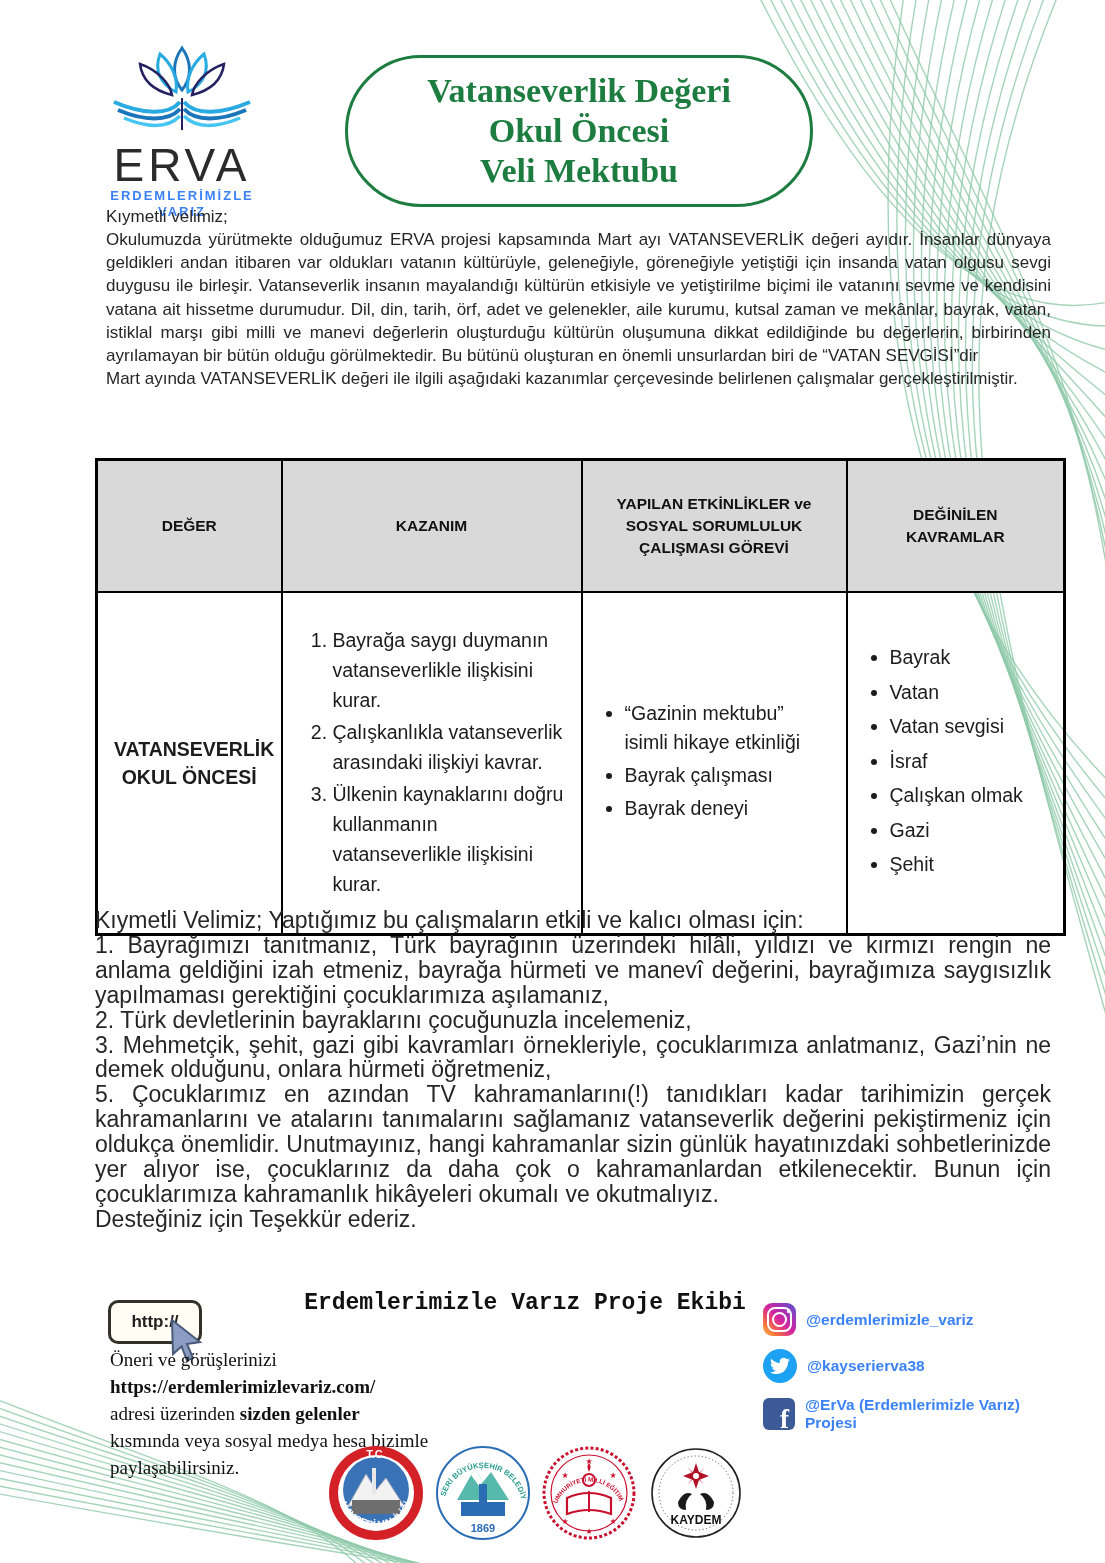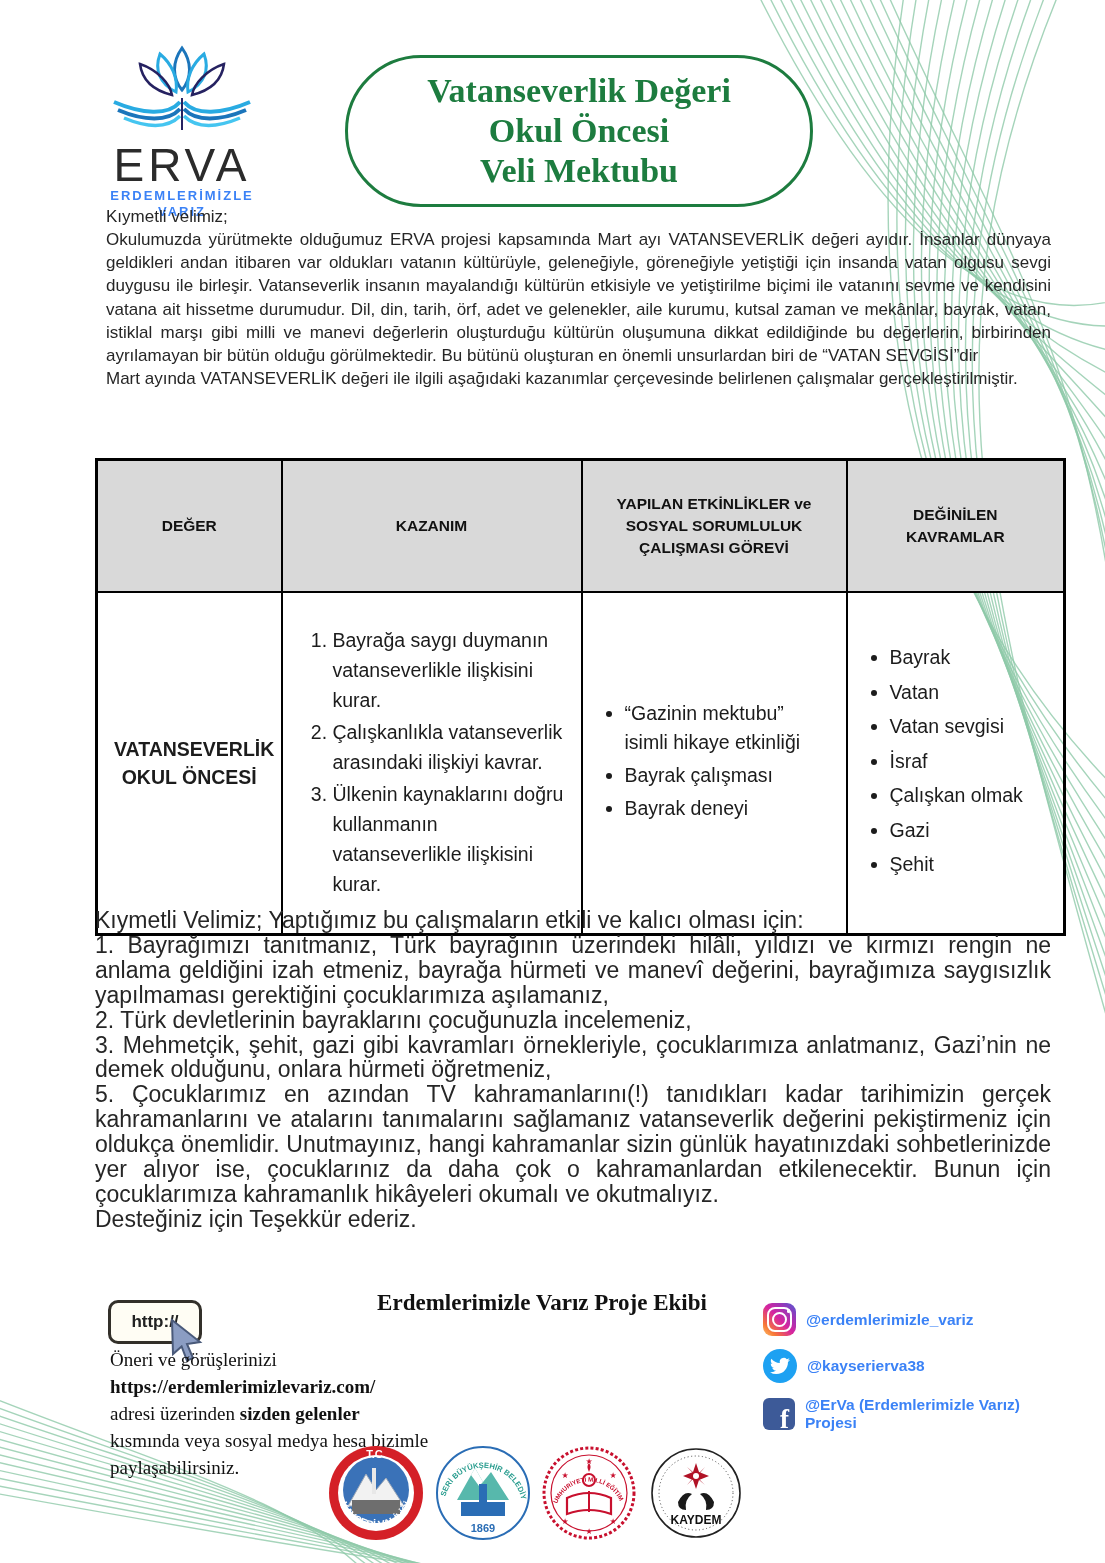--- a/index.html
+++ b/index.html
@@ -50,22 +50,22 @@
   td.c-etkinlik ul{line-height:29px;}
   td.c-kavram ul{line-height:30.5px;}
 
   
   .guidance{position:absolute;left:95px;top:908px;width:956px;font-size:23px;line-height:24.9px;}
   .guidance p{margin:0;text-align:justify;}
   .guidance p.short{text-align:left;}
 
   
   .team-title{
-    position:absolute;left:292px;top:1290px;width:500px;text-align:center;
-    font-family:Liberation Serif, serif;font-weight:bold;font-size:23px;color:#111;
+    position:absolute;left:275px;top:1290px;width:500px;text-align:center;
+    font-family:Liberation Mono, monospace;font-weight:bold;font-size:23px;color:#111;
   }
   .url-button{
     position:absolute;left:108px;top:1300px;width:88px;height:38px;
     border:3px solid #33302a;border-radius:10px;background:#fffdf4;
     display:flex;align-items:center;justify-content:center;
     font-size:17px;font-weight:bold;color:#222;
   }
   .cursor-icon{position:absolute;left:168px;top:1318px;}
   .note{
     position:absolute;left:110px;top:1346px;width:350px;

